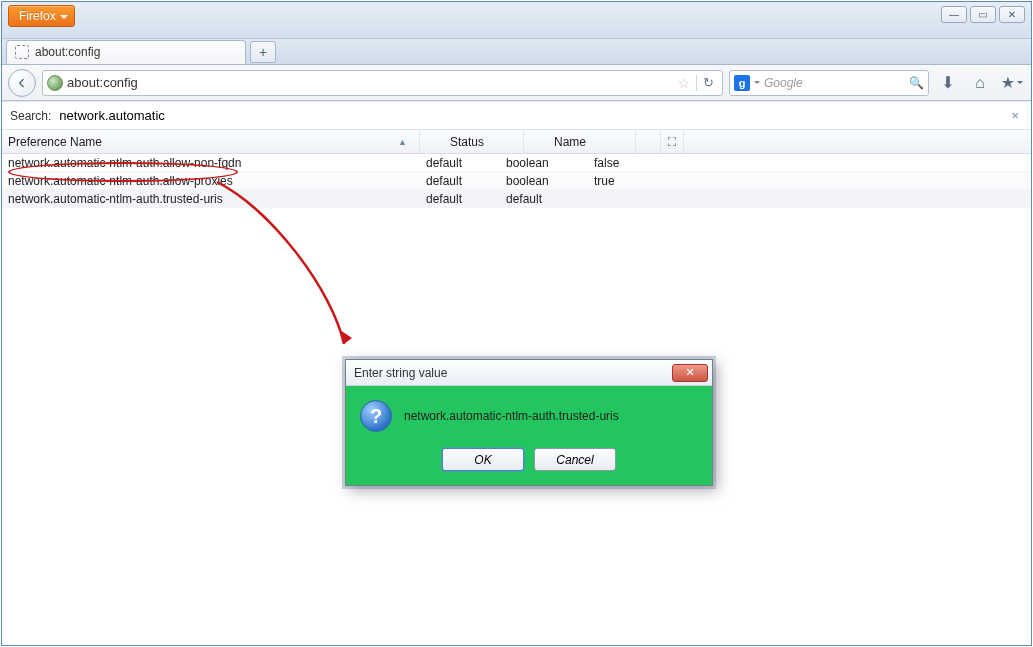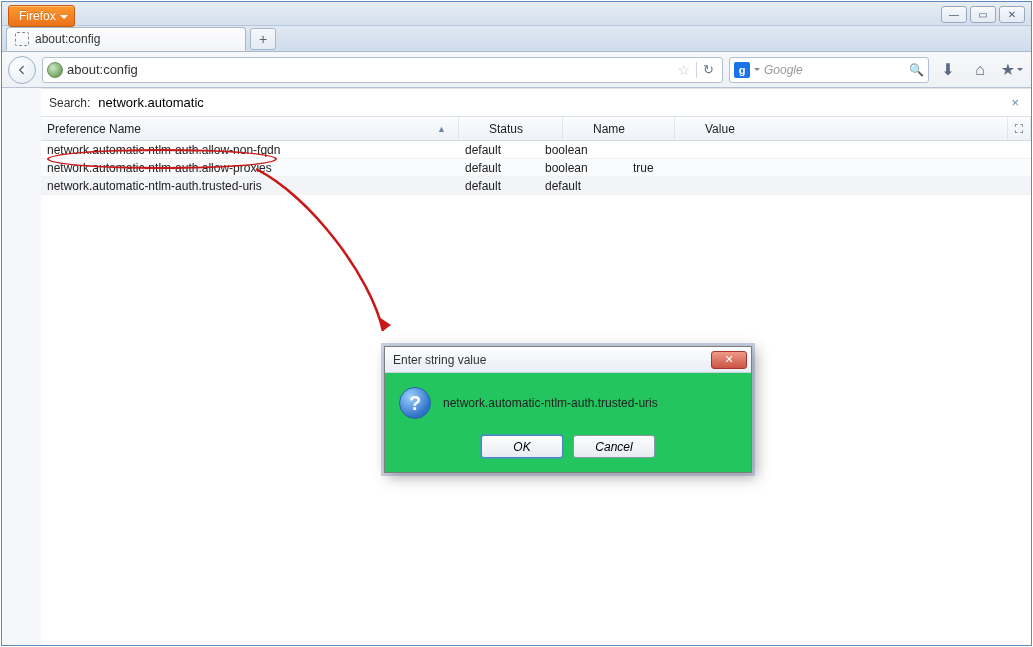--- a/index.html
+++ b/index.html
@@ -17,21 +17,21 @@
     width: 1031px;
     height: 645px;
     margin: 1px;
     background: linear-gradient(#e9eff5, #dbe6f2 30px, #f5f7fa 30px);
     display: flex;
     flex-direction: column;
     position: relative;
   }
   
   .top-strip {
-    height: 24px;
+    height: 37px;
     background: linear-gradient(#e6edf5,#d4e0ee);
     border-bottom: 1px solid #b6c5da;
     display: flex;
     align-items: flex-start;
     position: relative;
   }
   .firefox-btn {
     margin: 3px 0 0 6px;
     height: 22px;
     padding: 0 18px 0 10px;
@@ -147,21 +147,20 @@
   .tool-icon{
     width:26px;height:26px;display:flex;align-items:center;justify-content:center;
     color:#5a6c82;font-size:16px;cursor:pointer;border-radius:3px;
   }
   .bm-caret{width:0;height:0;border-left:3px solid transparent;border-right:3px solid transparent;border-top:3px solid #5a6c82;margin-left:2px;}
 
   
   .content {
     flex:1; background:#fff; display:flex; flex-direction:column; border-top:1px solid #e1e6ed;
     position:relative;
-    margin-left:39px;
   }
   .search-row {
     height:28px;border-bottom:1px solid #dfe4ea;
     display:flex;align-items:center;padding:0 8px;gap:8px;
   }
   .search-row label{color:#333;}
   .search-row input{
     flex:1;border:none;outline:none;font-size:13px;padding:2px 0;
     font-family:inherit;
   }
@@ -322,32 +321,30 @@
       <div class="col name">
         <span>Preference Name</span>
         <span class="sort-ind">▲</span>
       </div>
       <div class="col status">
           <span>Status</span>
         </div>
       <div class="col type">
           <span>Name</span>
         </div>
-      <div class="col value">
-          <span>Value</span>
-        </div>
       <div class="col cfg">
           <span>⛶</span>
         </div>
     </div>
     <div class="rows">
       <div class="row">
         <div class="cell name">network.automatic-ntlm-auth.allow-non-fqdn</div>
         <div class="cell status">default</div>
         <div class="cell type">boolean</div>
+        <div class="cell value">false</div>
       </div>
       <div class="row">
         <div class="cell name">network.automatic-ntlm-auth.allow-proxies</div>
         <div class="cell status">default</div>
         <div class="cell type">boolean</div>
         <div class="cell value">true</div>
       </div>
       <div class="row selected">
         <div class="cell name">network.automatic-ntlm-auth.trusted-uris</div>
         <div class="cell status">default</div>

